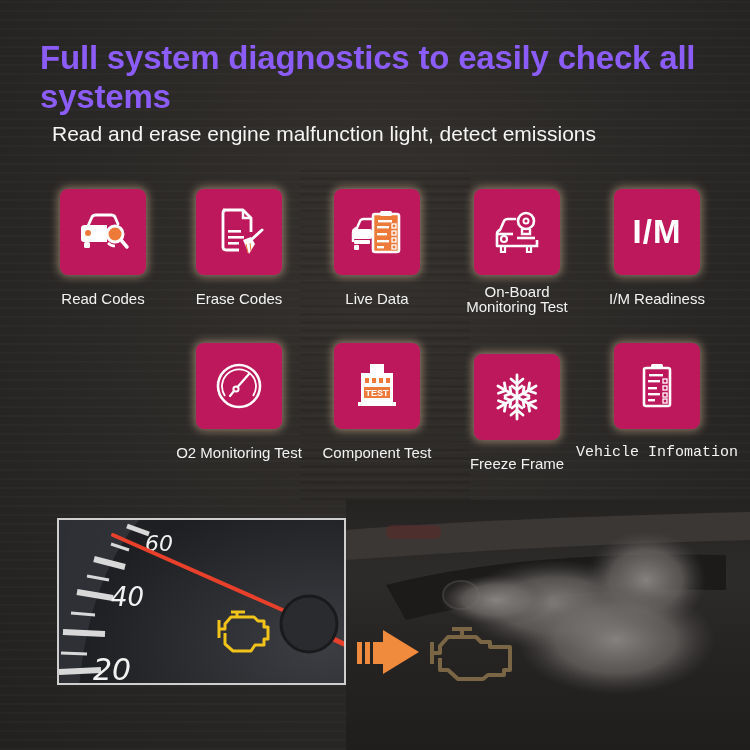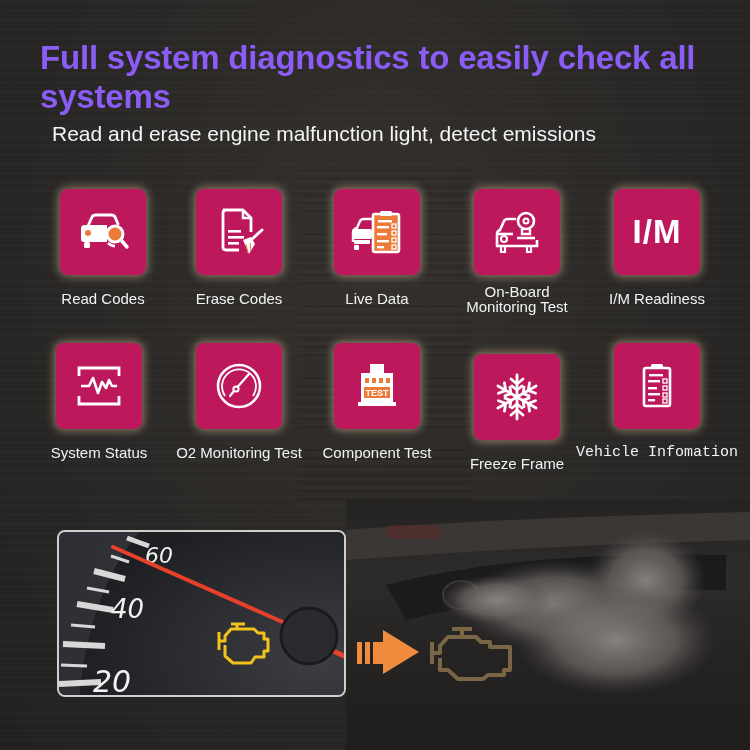--- a/index.html
+++ b/index.html
@@ -43,23 +43,22 @@
     .tile svg { width: 60px; height: 60px; }
     .label {
       margin-top: 16px; font-size: 15px; line-height: 15px; color: #f2f2f2;
       text-align: center; white-space: nowrap;
     }
     .label.two { margin-top: 9px; line-height: 15px; }
     .im-text { font-size: 33px; font-weight: bold; color: #fff; letter-spacing: 1px; }
 
     .gauge-panel {
       position: absolute; left: 57px; top: 518px; width: 289px; height: 167px;
-      border: 2px solid #cfcfcf; border-radius: 8px; overflow: hidden;
+      border: 2px solid #cfcfcf; border-radius: 0; overflow: hidden;
       background: radial-gradient(circle at 95% 60%, #3c3d42 0%, #2c2d31 40%, #1b1c1f 100%);
-      margin-top: 12px;
     }
     .exhaust-scene {
       position: absolute; left: 346px; top: 500px; width: 404px; height: 250px;
       background: linear-gradient(180deg, #252322 0%, #2e2c2b 30%, #262423 60%, #1f1e1d 100%);
     }
     .arrow { position: absolute; left: 357px; top: 630px; width: 62px; height: 44px; }
     .engine-dim { position: absolute; left: 428px; top: 620px; width: 90px; height: 62px; }
   </style>
 </head>
 <body>
@@ -146,29 +145,20 @@
     </div>
   </div>
 
   <div class="feature" style="left:582px; top:189px;">
     <div class="tile">
       <span class="im-text">I/M</span>
     </div>
     <div class="label">I/M Readiness</div>
   </div>
 
-  <div class="feature" style="left:24px; top:343px;">
-    <div class="tile">
-      <svg viewBox="0 0 60 60">
-        <path d="M10 20 L10 12 L50 12 L50 20 M10 40 L10 48 L50 48 L50 40" fill="none" stroke="#fff" stroke-width="2.8"></path>
-        <path d="M12 30 L20 30 L24 22 L29 37 L33 26 L37 32 L40 24 L43 30 L48 30" fill="none" stroke="#fff" stroke-width="2.6" stroke-linejoin="round"></path>
-      </svg>
-    </div>
-    <div class="label">System Status</div>
-  </div>
 
   <div class="feature" style="left:164px; top:343px;">
     <div class="tile">
       <svg viewBox="0 0 60 60">
         <circle cx="30" cy="30" r="21" fill="none" stroke="#fff" stroke-width="2.6"></circle>
         <path d="M16 40 A17 17 0 1 1 44 40" fill="none" stroke="#fff" stroke-width="1.8"></path>
         <circle cx="27" cy="33" r="2.6" fill="none" stroke="#fff" stroke-width="2"></circle>
         <line x1="28.5" y1="31" x2="40" y2="18" stroke="#fff" stroke-width="2.2" stroke-linecap="round"></line>
         <line x1="25" y1="35" x2="21" y2="40" stroke="#fff" stroke-width="2.2" stroke-linecap="round"></line>
       </svg>

